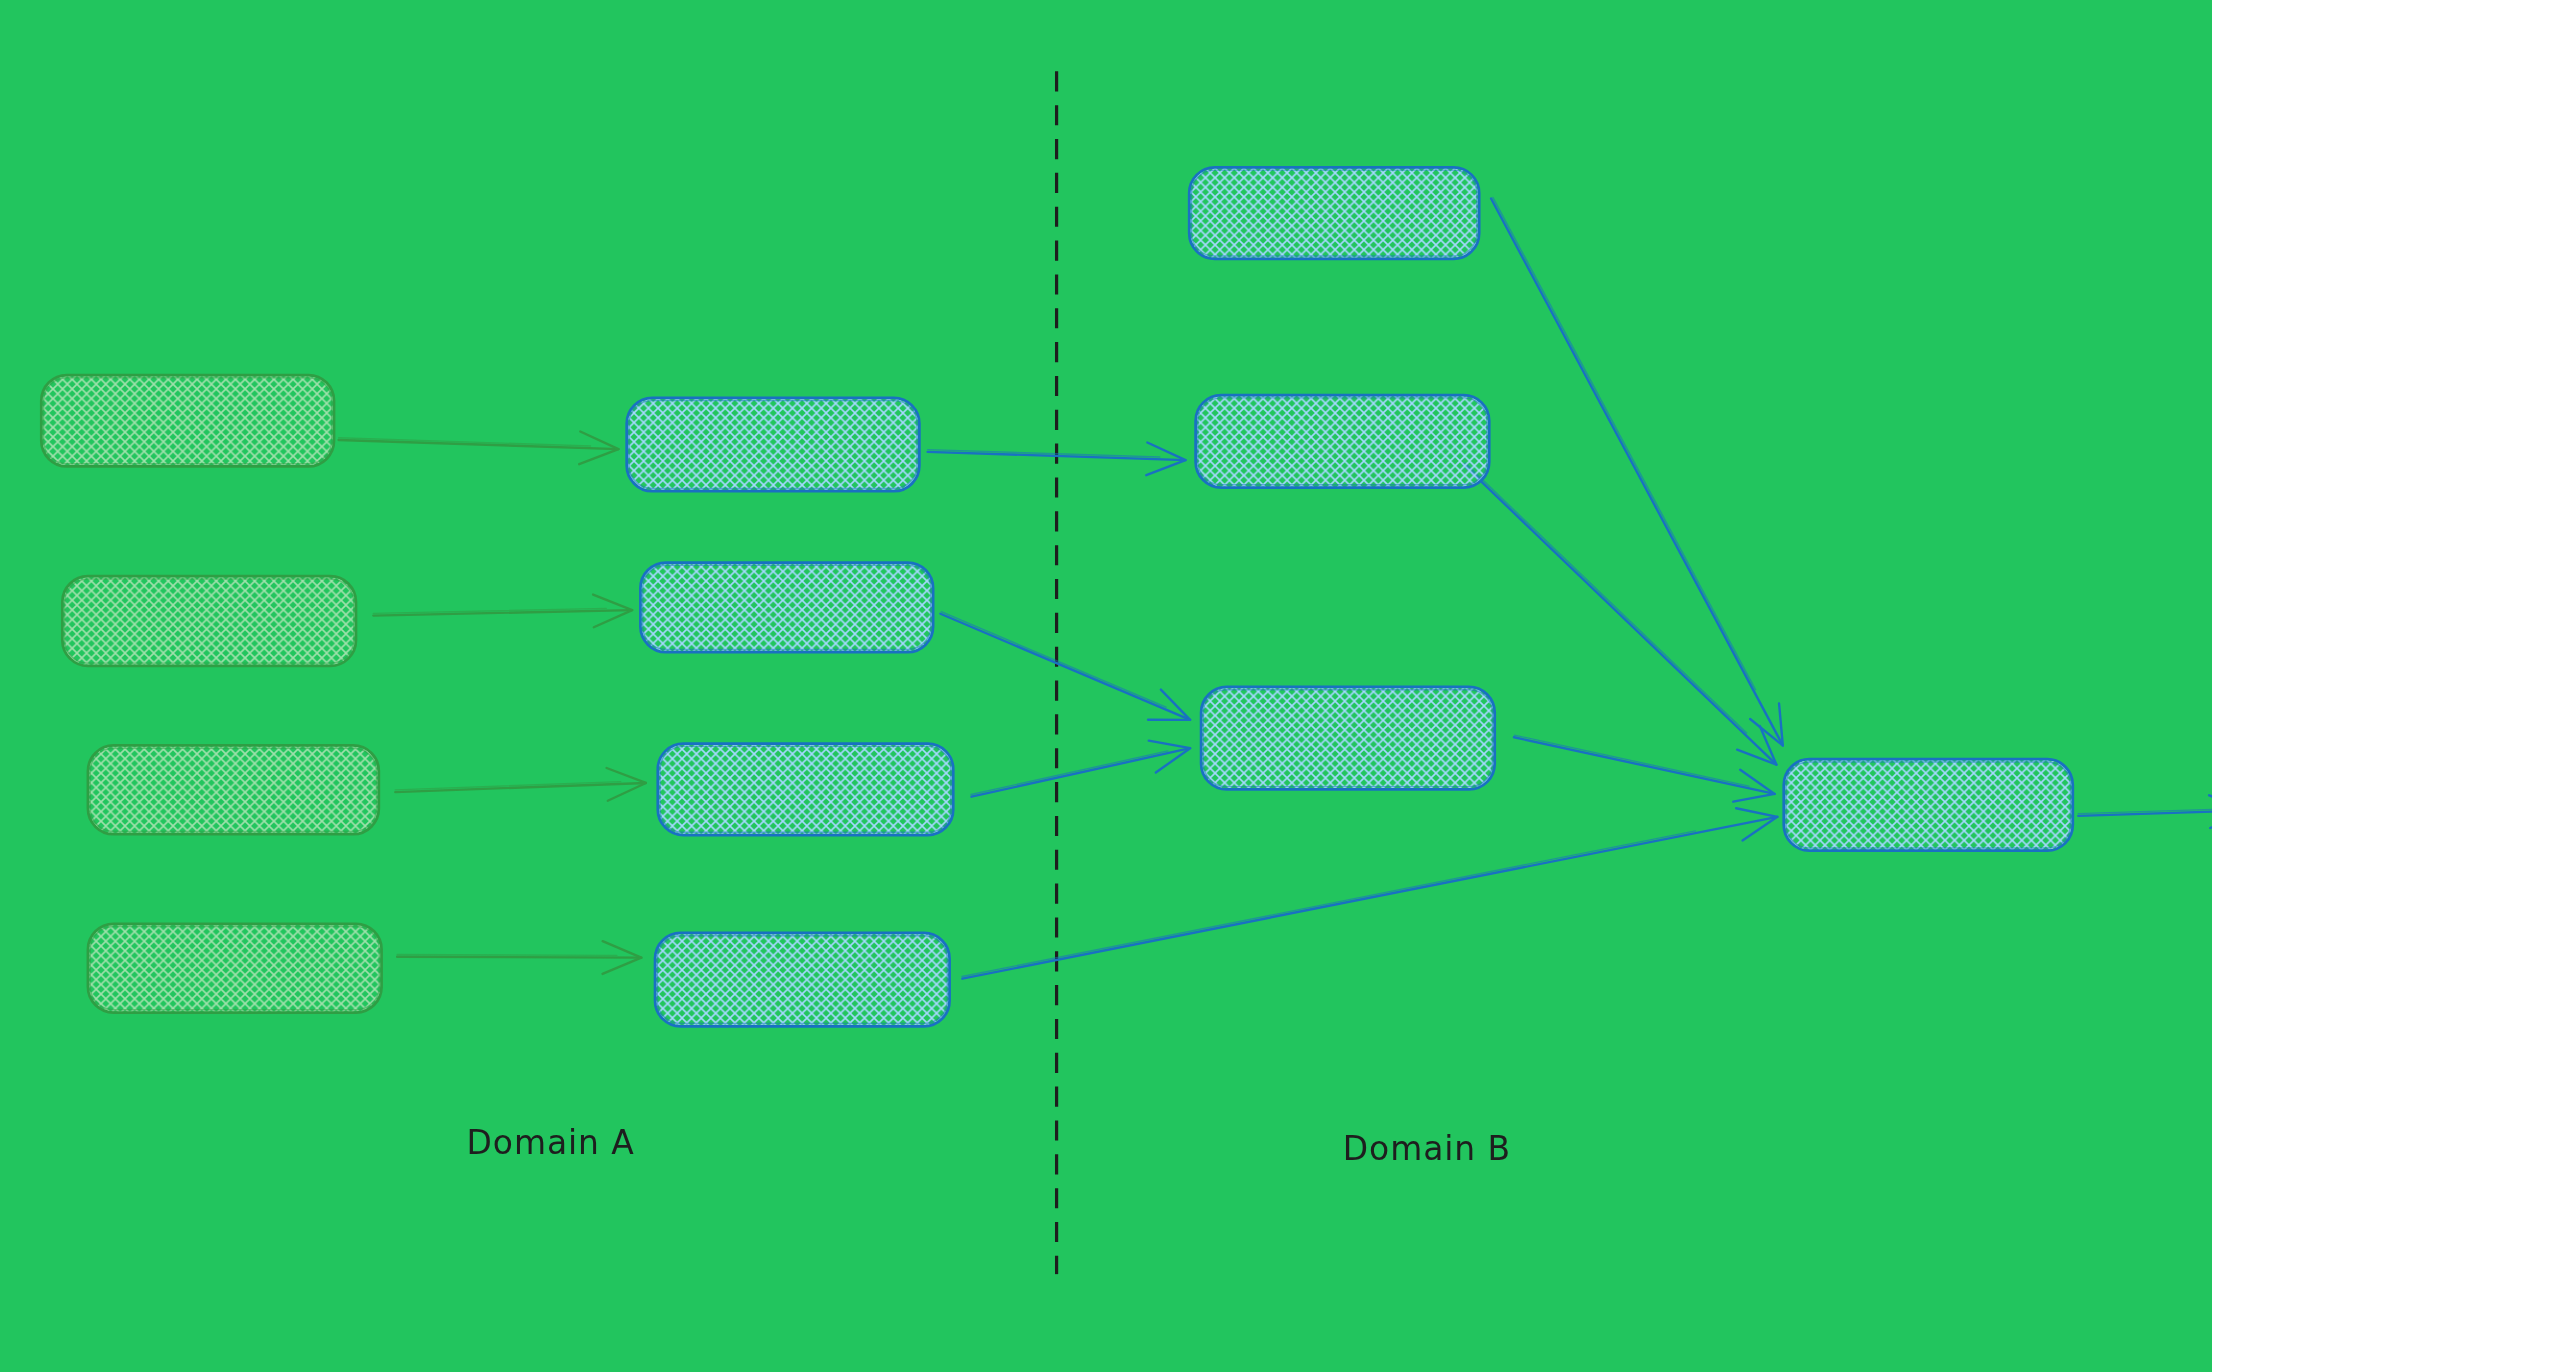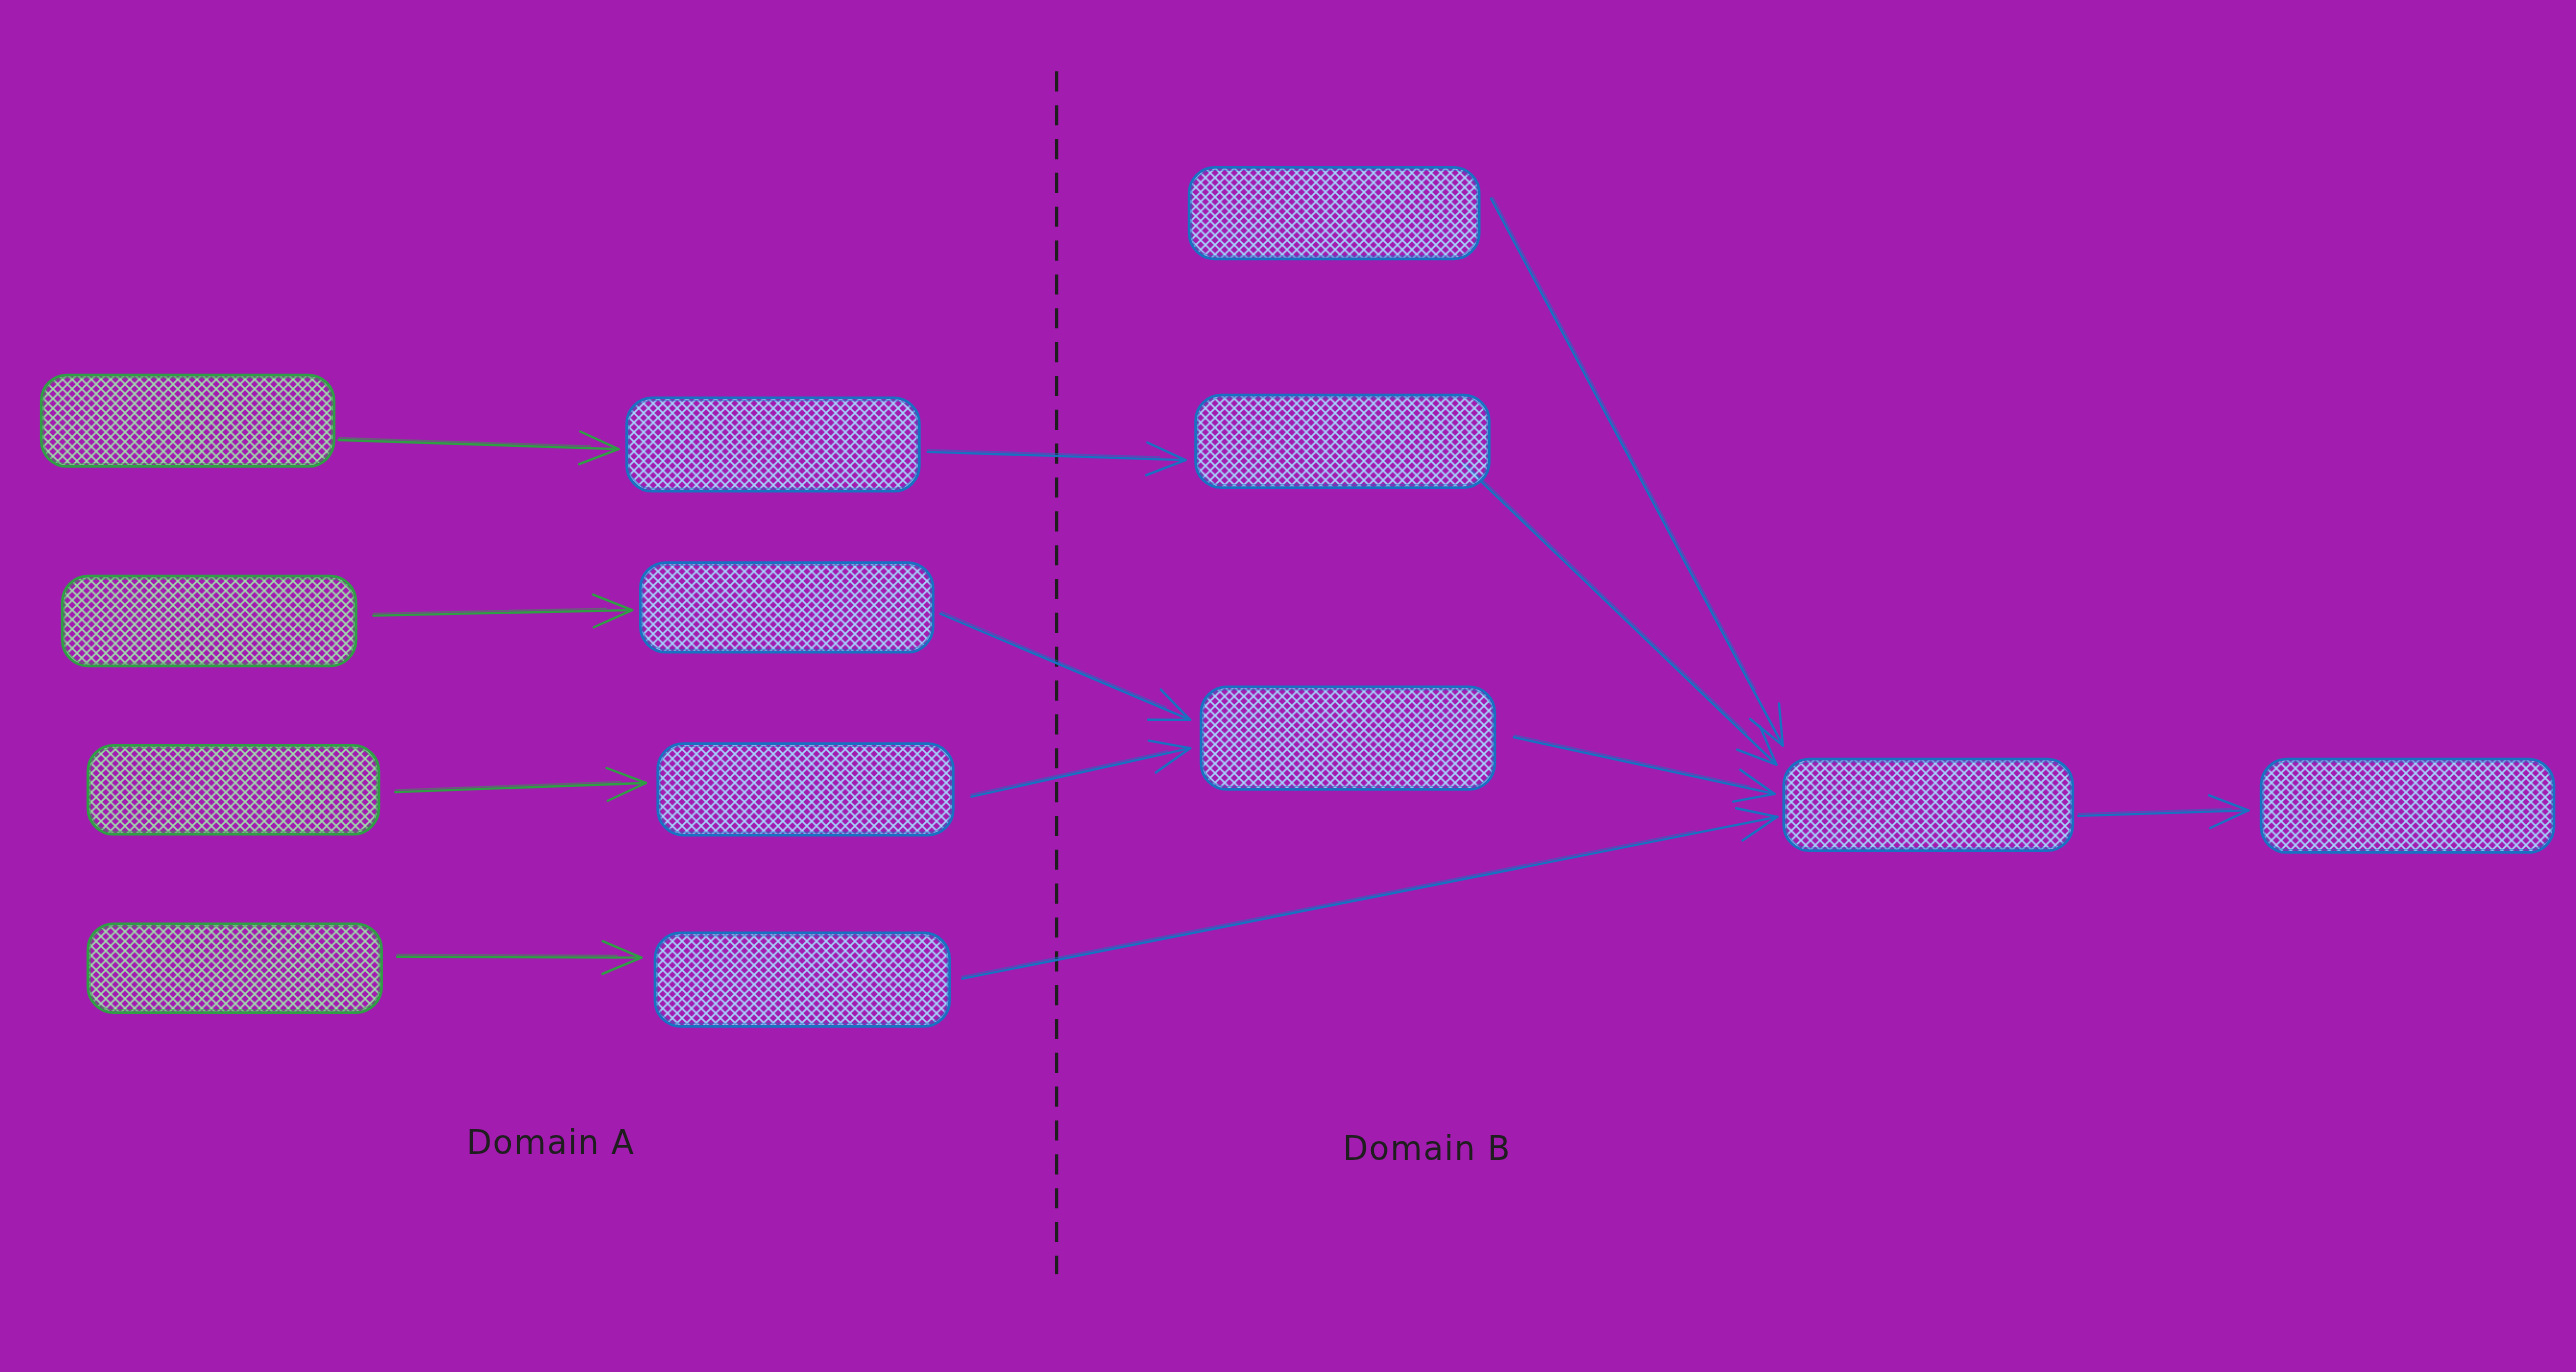--- a/index.html
+++ b/index.html
@@ -1,18 +1,18 @@
 <!DOCTYPE html>
 <html style="font-size:14.6px"><head>
 <meta charset="utf-8">
 <title>Domain Flow Diagram</title>
 <style>
   html,body{margin:0;padding:0;background:#ffffff;}
   .stage{
-    width:2576px;height:1372px;position:relative;background:#a21caf;overflow:hidden;
+    width:2212px;height:1372px;position:relative;background:#22c55e;overflow:hidden;
   }
   svg{display:block;}
   .diagram-label{
     font-family:"DejaVu Sans","Liberation Sans",sans-serif;
     font-weight:500;
     fill:#1e1e1e;
     letter-spacing:1px;
   }
 </style>
 </head>

